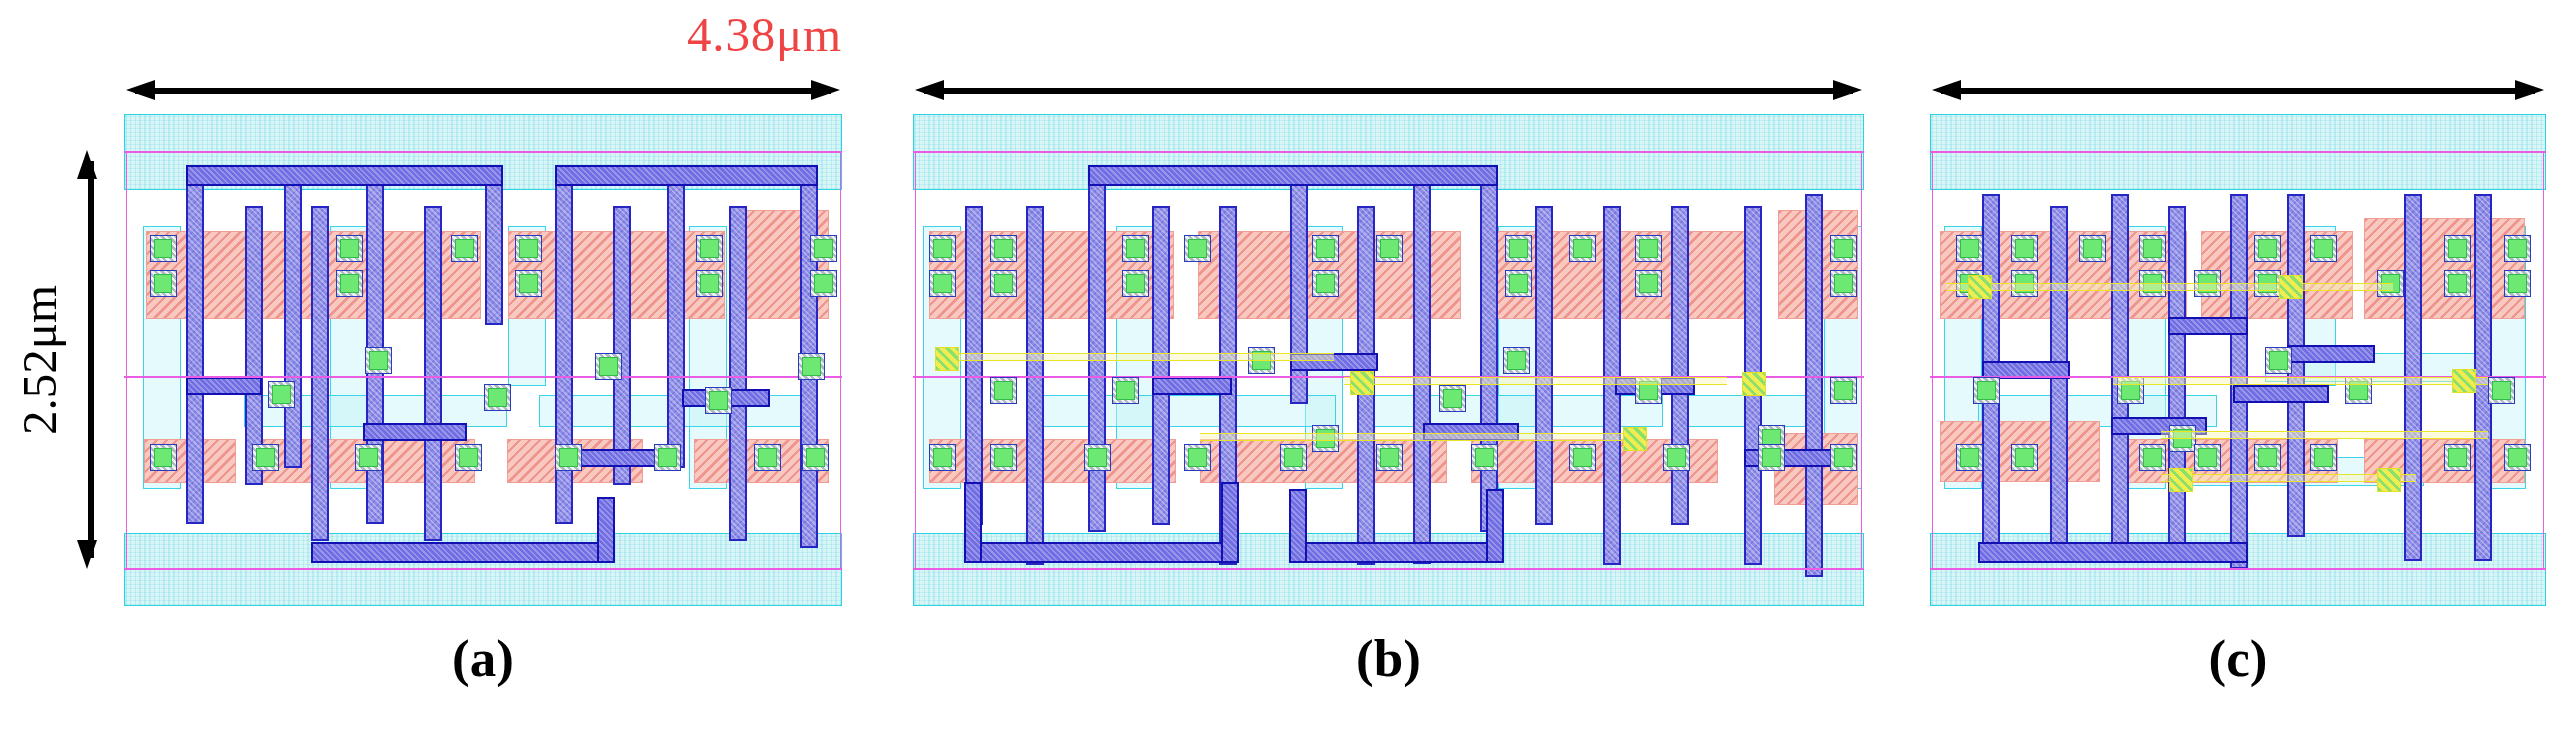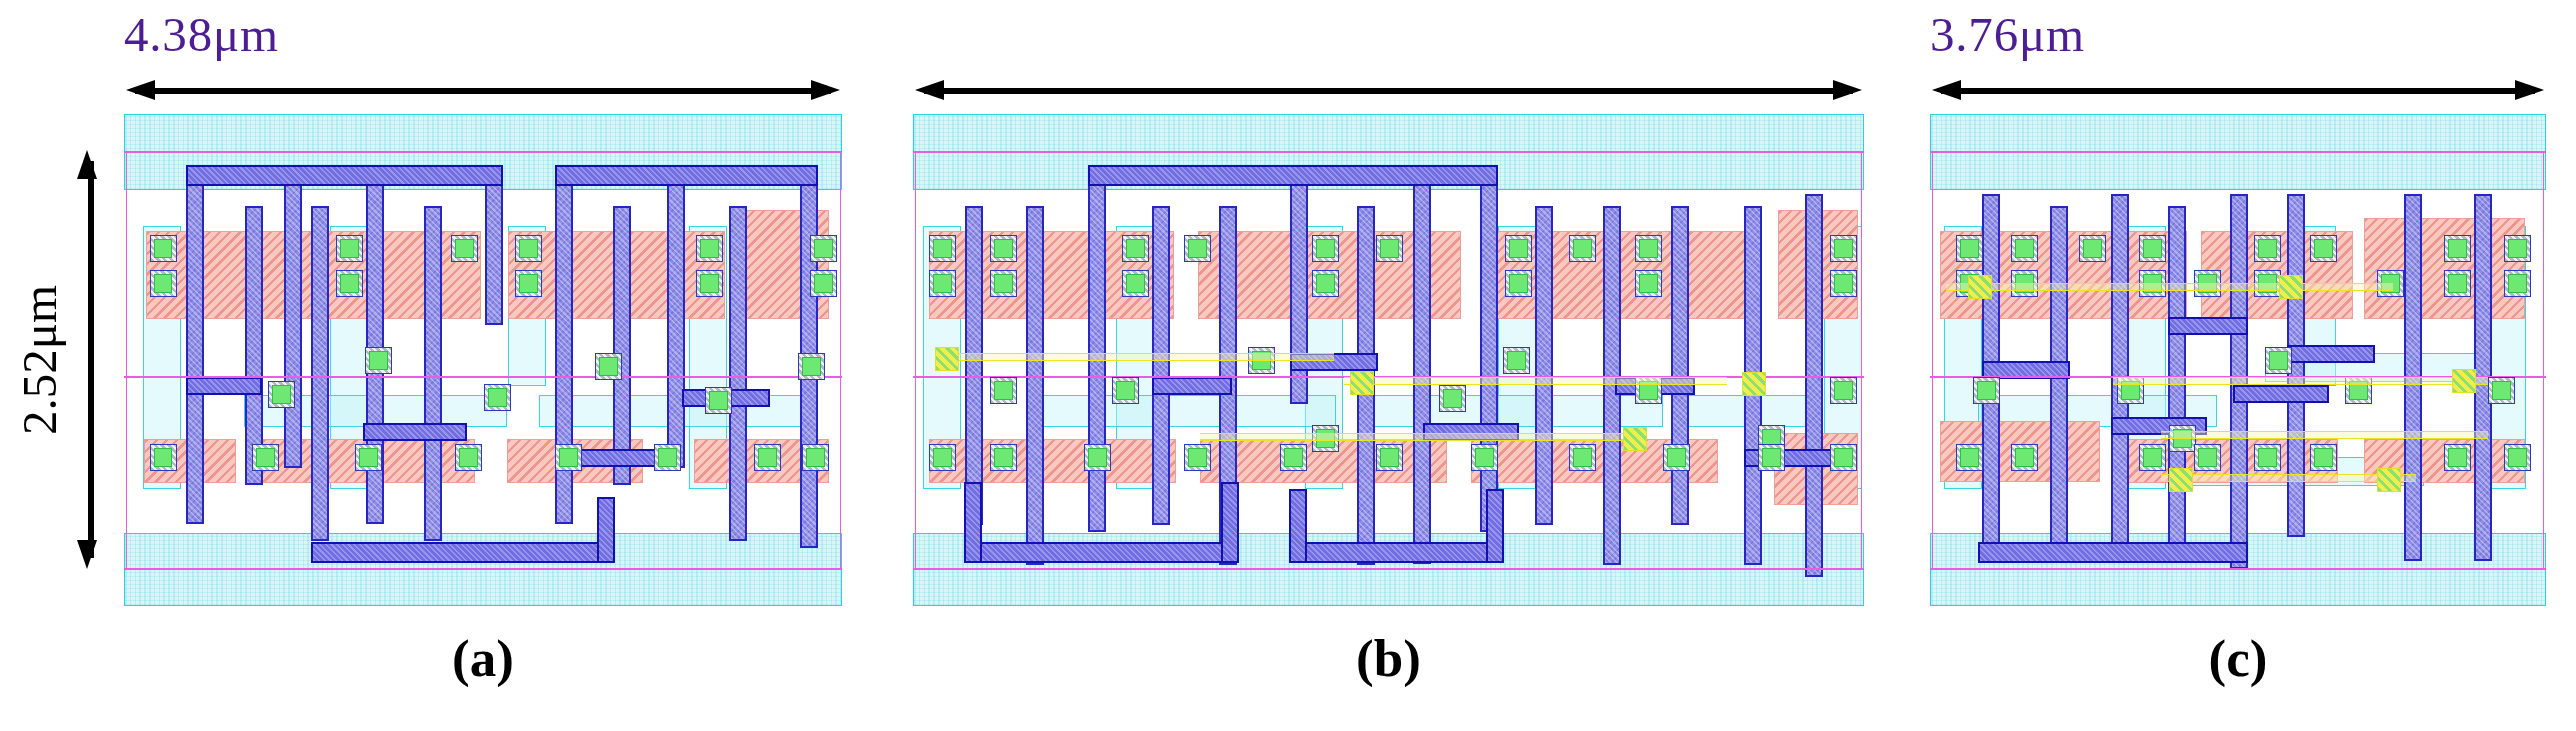--- a/index.html
+++ b/index.html
@@ -1,22 +1,22 @@
 <!DOCTYPE html>
 <html style="font-size:12.8px"><head>
 <meta charset="utf-8">
 <style>
   html,body{margin:0;padding:0;background:#ffffff;}
   .figure{position:relative;width:2576px;height:731px;background:#ffffff;overflow:hidden;
           font-family:"Liberation Serif","DejaVu Serif",serif;}
 
   
   .panel{position:absolute;top:0;height:731px;}
-  .dim-label{position:absolute;top:6.4px;left:0;right:0;text-align:left;
-             font-size:49px;color:#4c1d95;letter-spacing:0.8px;}
+  .dim-label{position:absolute;top:6.4px;left:0;right:0;text-align:right;
+             font-size:49px;color:#ef4444;letter-spacing:0.8px;}
   .h-arrow{position:absolute;top:80px;left:1.6px;right:1.6px;height:21px;}
   .h-arrow .shaft{position:absolute;left:9.6px;right:9.6px;top:8px;height:5.6px;background:#000;}
   .h-arrow .head-l{position:absolute;left:0;top:0;width:0;height:0;
       border-top:10.4px solid transparent;border-bottom:10.4px solid transparent;border-right:29px solid #000;}
   .h-arrow .head-r{position:absolute;right:0;top:0;width:0;height:0;
       border-top:10.4px solid transparent;border-bottom:10.4px solid transparent;border-left:29px solid #000;}
   .cell{position:absolute;top:114px;height:492px;left:0;right:0;background:#ffffff;overflow:hidden;}
   .caption{position:absolute;top:628px;left:0;right:0;text-align:center;
            font-size:53px;font-weight:bold;color:#000;}
 
@@ -245,21 +245,20 @@
         <div class="shp ly-ywire" style="left: 287px; top: 319px; width: 439px; height: 8px;"></div>
         <div class="shp ly-ybox" style="left: 22px; top: 233px; width: 24px; height: 24px;"></div>
         <div class="shp ly-ybox" style="left: 437px; top: 257px; width: 24px; height: 24px;"></div>
         <div class="shp ly-ybox" style="left: 710px; top: 313px; width: 24px; height: 24px;"></div>
         <div class="shp ly-ybox" style="left: 829px; top: 258px; width: 24px; height: 24px;"></div>
       </div>
     <div class="caption">(b)</div>
   </div>
 
   <div class="panel" style="left: 1930px; width: 616px;">
-    <div class="dim-label">3.76μm</div>
     <div class="h-arrow">
       <i class="head-l"></i>
       <i class="shaft"></i>
       <i class="head-r"></i>
     </div>
     <div class="cell" style="top: 114px; height: 492px;">
         <div class="shp ly-cyanband" style="left: 0px; top: 0px; width: 616px; height: 76px;"></div>
         <div class="shp ly-cyanband" style="left: 0px; top: 419px; width: 616px; height: 73px;"></div>
         <div class="shp ly-magline" style="left: 0px; top: 37px; width: 616px; height: 2.4px;"></div>
         <div class="shp ly-magline" style="left: 0px; top: 454px; width: 616px; height: 2.4px;"></div>

